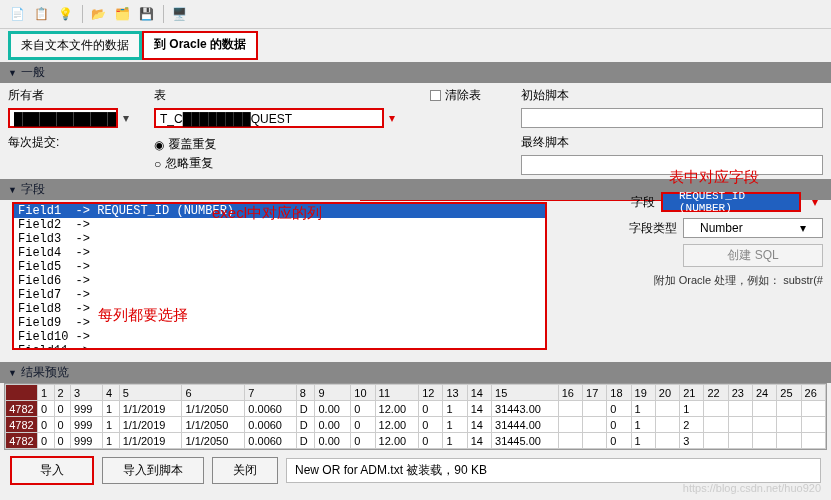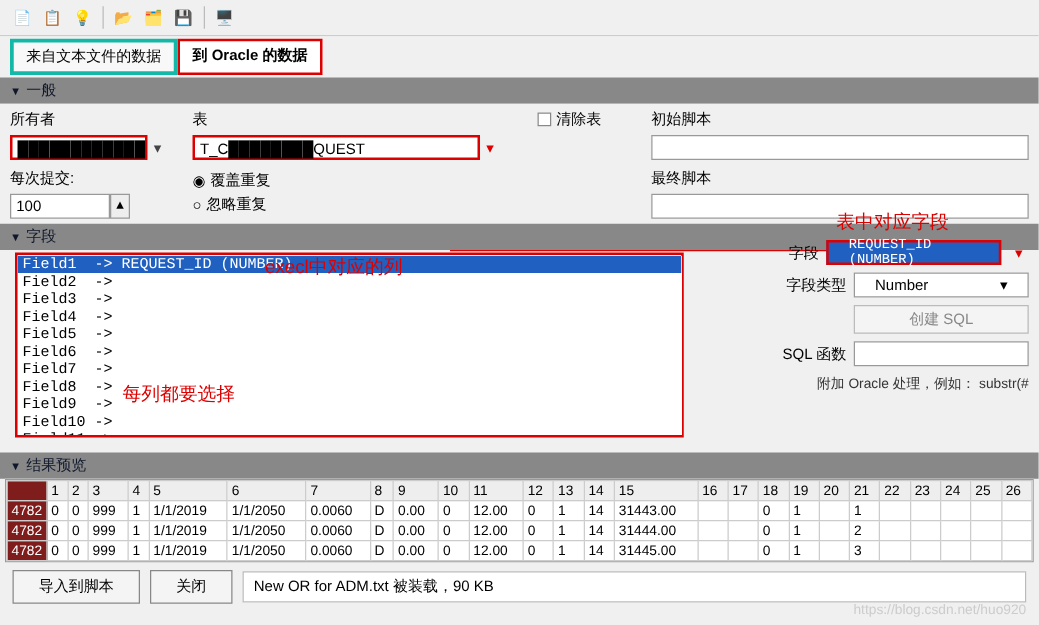--- a/index.html
+++ b/index.html
@@ -70,24 +70,20 @@
 <div class="section-hdr">一般</div>
 
 <div class="general">
   <div class="col">
     <div class="lbl">所有者</div>
     <div style="display:flex;align-items:center">
       <div class="input-box redbox" style="width:110px">████████████</div>
       <span class="dropdown-arrow">▾</span>
     </div>
     <div class="lbl" style="margin-top:4px">每次提交:</div>
-    <div style="display:flex">
-      <div class="input-box" style="width:80px">100</div>
-      <span style="border:1px solid #999;width:16px;text-align:center;background:#eee;cursor:pointer">▴</span>
-    </div>
   </div>
   <div class="col">
     <div class="lbl">表</div>
     <div style="display:flex;align-items:center">
       <div class="input-box redbox" style="width:230px">T_C████████QUEST</div>
       <span class="dropdown-arrow" style="color:#d00">▾</span>
     </div>
     <div class="radio" style="margin-top:6px">
         <span>◉</span>
         <span>覆盖重复</span>
@@ -148,24 +144,20 @@
   <div class="rrow">
     <span class="rlbl">字段类型</span>
     <div class="rsel">
         <span>Number</span>
         <span>▾</span>
       </div>
   </div>
   <div class="rrow">
     <span class="rlbl"></span>
     <div class="btn">创建 SQL</div>
-  </div>
-  <div class="rrow">
-    <span class="rlbl">SQL 函数</span>
-    <div class="rsel"></div>
   </div>
   <div style="text-align:right;font-size:11px;color:#333">附加 Oracle 处理，例如：   substr(#</div>
 </div>
 
 <div style="height:8px;background:#f0f0f0"></div>
 <div class="section-hdr">结果预览</div>
 
 <div class="preview">
   <div class="grid">
     <table id="gridtable">
@@ -285,18 +277,19 @@
             <td></td>
             <td></td>
             <td></td>
           </tr>
         </tbody>
       </table>
   </div>
 </div>
 
 <div class="bottom-bar">
+  <div class="btn red">导入</div>
   <div class="btn">导入到脚本</div>
   <div class="btn">关闭</div>
   <div class="status">New OR for ADM.txt 被装载，90 KB</div>
 </div>
 
 <div class="watermark">https://blog.csdn.net/huo920</div>
 
 </body></html>

